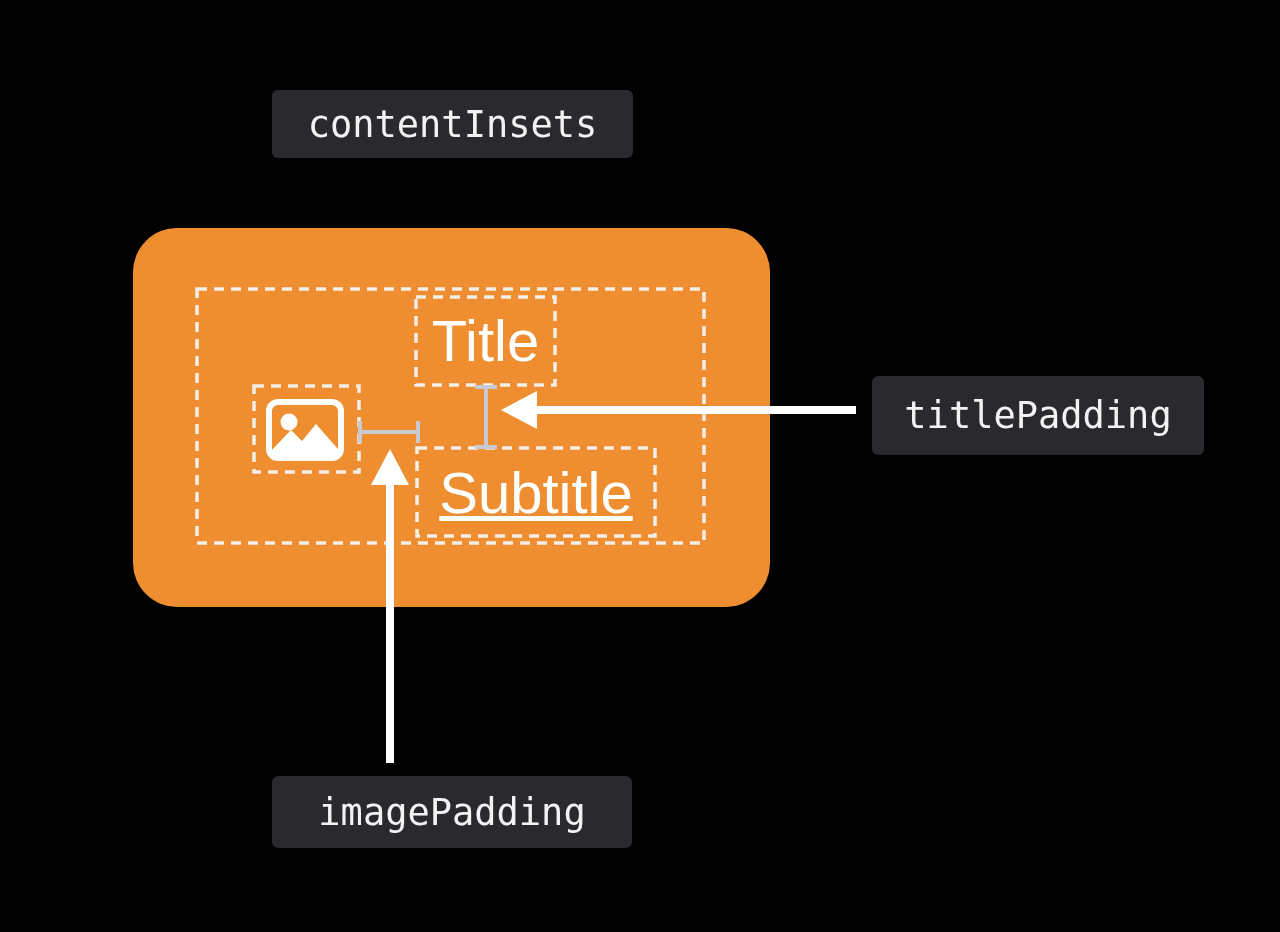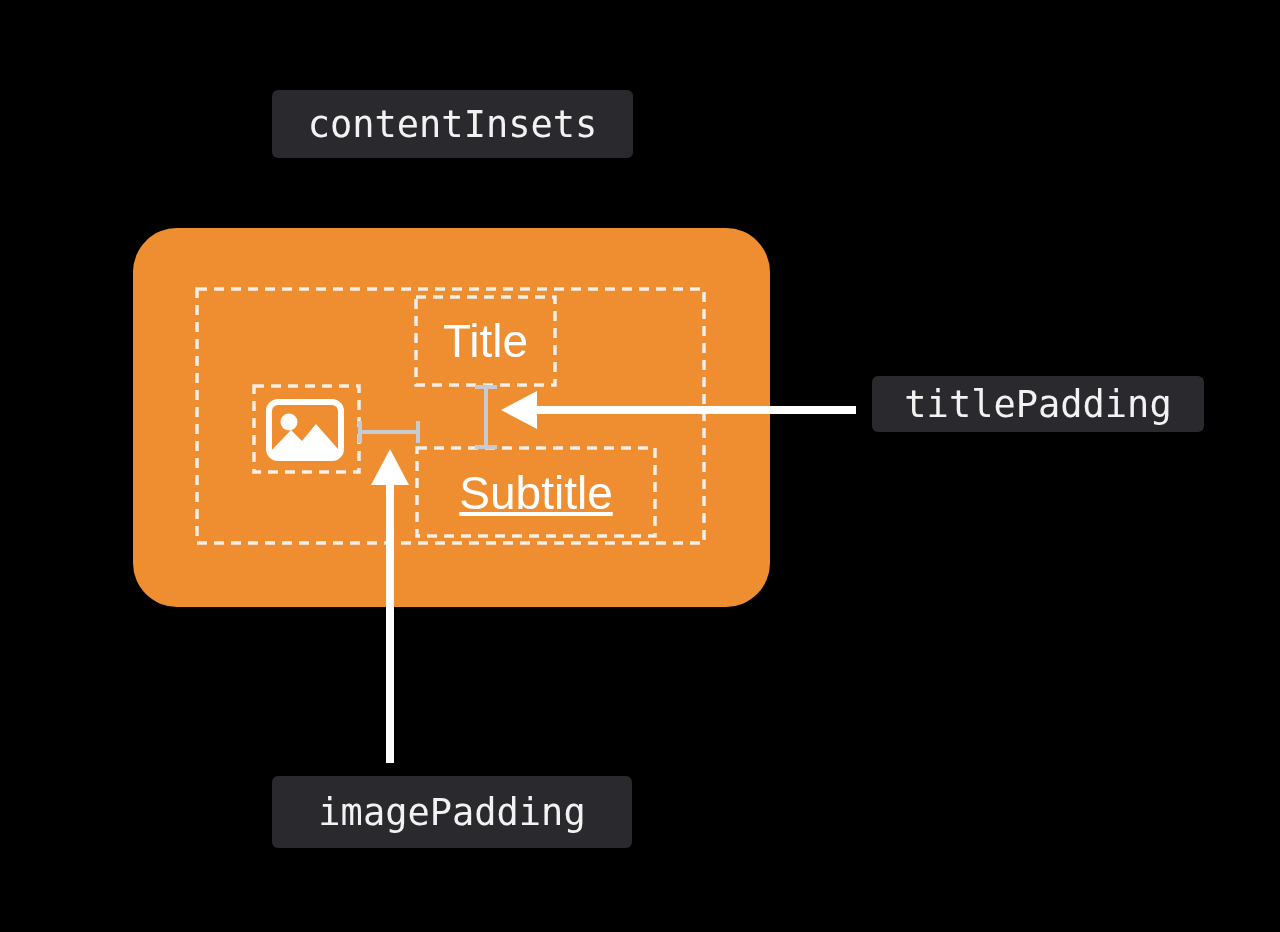--- a/index.html
+++ b/index.html
@@ -29,33 +29,33 @@
     font-family: "DejaVu Sans Mono", "Liberation Mono", monospace;
     font-size: 37px;
     display: flex;
     align-items: center;
     justify-content: center;
     border-radius: 6px;
     letter-spacing: 0px;
     margin-left: 14px;
   }
   .lbl-content-insets { left: 258px; top: 90px;  width: 361px; height: 68px; }
-  .lbl-title-padding  { left: 858px; top: 376px; width: 332px; height: 56px; }
+  .lbl-title-padding  { left: 858px; top: 376px; width: 332px; height: 79px; }
   .lbl-image-padding  { left: 258px; top: 776px; width: 360px; height: 72px; }
   .card {
     position: absolute;
     left: 133px; top: 228px;
     width: 637px; height: 379px;
     background: var(--card-orange);
     border-radius: 44px;
   }
   .content-text {
     position: absolute;
     color: var(--content-text);
-    font-size: 46px;
+    font-size: 58px;
     font-weight: 400;
     display: flex;
     align-items: center;
     justify-content: center;
     line-height: 1;
   }
   .title-text    { left: 415px; top: 296px; width: 141px; height: 90px; }
   .subtitle-text { left: 415px; top: 448px; width: 242px; height: 90px; text-decoration: underline; }
   svg.overlay {
     position: absolute;

